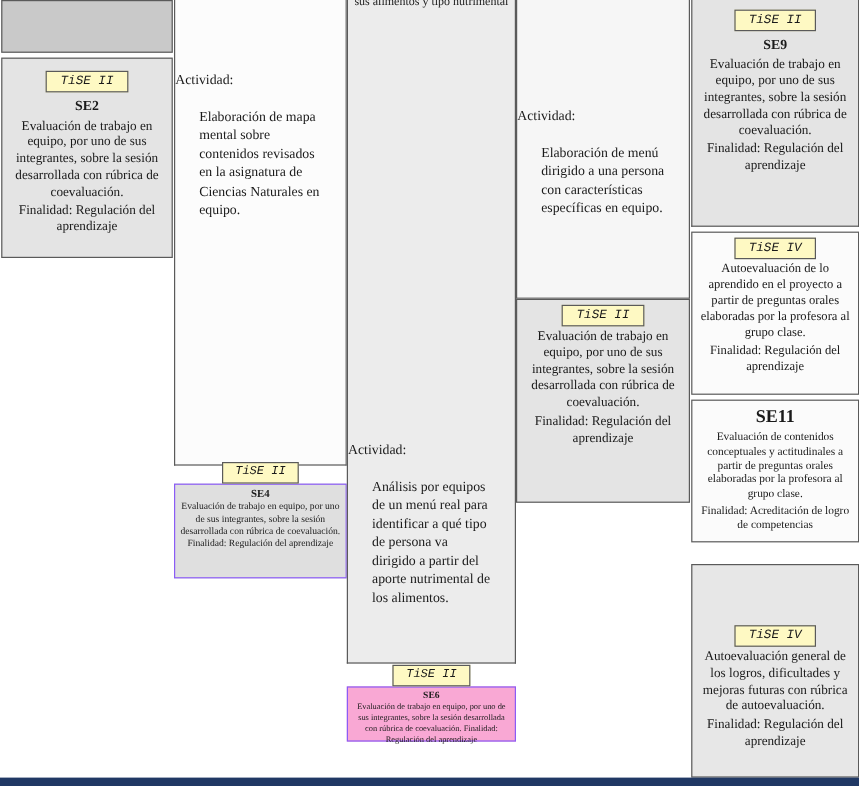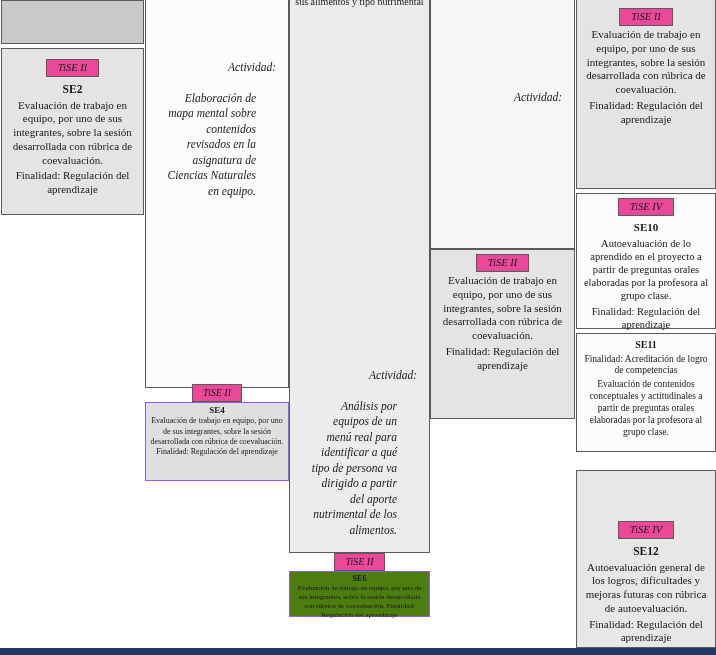--- a/index.html
+++ b/index.html
@@ -8,39 +8,39 @@
   .canvas { position:relative; width:716px; height:655px; background:#ffffff; overflow:hidden; }
 
   .card { position:absolute; border:1px solid #5a5a5a; text-align:center; }
   .cut-top { border-top:none; }
 
   
   .se-card { background:#e4e4e4; font-size:11px; line-height:1.25; }
   .se-card.light { background:#fbfbfb; }
   .badge-row { margin-top:10px; line-height:1; }
   .badge-row.tight { margin-top:4px; }
-  .tise-badge { display:inline-block; background:#ec4899; border:1px solid #5a5a5a;
-                font-style:italic; font-size:10.5px; padding:1px 11px; line-height:1.35; }
+  .tise-badge { display:inline-block; background:#fef9c3; border:1px solid #5a5a5a;
+                font-style:italic; font-size:10.5px; padding:1px 11px; line-height:1.35;font-family:Liberation Mono, monospace; }
   .se-title { font-weight:bold; margin-top:5px; font-size:11.5px; }
   .se-body  { margin:2px 5px 0; }
 
   
   .activity-card { background:#fcfcfc; }
   .tall-card { background:#ececec; overflow:hidden; }
-  .activity-inner { position:absolute; left:0; right:12px; text-align:right;
-                    font-size:11.5px; line-height:1.35;font-style:italic; }
+  .activity-inner { position:absolute; left:0; right:0; text-align:left;
+                    font-size:11.5px; line-height:1.35; }
   .activity-body { margin:15px 20px 0; }
   .fragment { position:absolute; top:-4px; left:0; right:0; text-align:center; font-size:10px; }
 
   
   .se-small-wrap { position:absolute; text-align:center; }
   .se-small-wrap .tise-badge { font-size:10px; padding:1px 10px; }
   .se-small-card { border:1px solid #8b5cf6; margin-top:0; }
   .se-small-card.g1 { background:#dfdfdf; }
-  .se-small-card.g2 { background:#4d7c0f; }
+  .se-small-card.g2 { background:#f9a8d4; }
   .se-title-sm9 { font-weight:bold; font-size:9px; margin-top:2px; line-height:1.2; }
   .se-body-sm8  { font-size:8px; line-height:1.28; margin:1px 4px 0; }
   .se-title-sm8 { font-weight:bold; font-size:8px; margin-top:2px; line-height:1.2; }
   .se-body-sm7  { font-size:7px; line-height:1.3; margin:1px 3px 0; }
 
   .plain-box { position:absolute; border:1px solid #5a5a5a; }
   .footer-bar { position:absolute; left:0; top:648px; width:716px; height:7px; background:#203864; }
 
   .fs105 { font-size:10.5px; }
   .fs95  { font-size:9.5px; }
@@ -93,58 +93,58 @@
     </div>
     <div class="se-small-card g2" style="height:46px;">
       <div class="se-title-sm8">SE6</div>
       <div class="se-body-sm7">Evaluación de trabajo en equipo, por uno de sus integrantes, sobre la sesión desarrollada con rúbrica de coevaluación. Finalidad: Regulación del aprendizaje</div>
     </div>
   </div>
 
   <div class="card activity-card cut-top" style="left:430px; top:0; width:145px; height:249px; background:#f6f6f6;">
     <div class="activity-inner" style="top:90px;">
       <div>Actividad:</div>
+      <div class="activity-body">Elaboración de menú dirigido a una persona con características específicas en equipo.</div>
     </div>
   </div>
 
   <div class="card se-card" style="left:430px; top:249px; width:145px; height:170px;">
     <div class="badge-row tight">
       <span class="tise-badge">TiSE II</span>
     </div>
     <div class="se-body">Evaluación de trabajo en equipo, por uno de sus integrantes, sobre la sesión desarrollada con rúbrica de coevaluación.</div>
     <div class="se-body">Finalidad: Regulación del aprendizaje</div>
   </div>
 
   <div class="card se-card cut-top" style="left:576px; top:0; width:140px; height:189px;">
     <div class="badge-row tight" style="margin-top:8px;">
       <span class="tise-badge">TiSE II</span>
     </div>
+    <div class="se-title">SE9</div>
     <div class="se-body">Evaluación de trabajo en equipo, por uno de sus integrantes, sobre la sesión desarrollada con rúbrica de coevaluación.</div>
     <div class="se-body">Finalidad: Regulación del aprendizaje</div>
   </div>
 
   <div class="card se-card light fs105" style="left:576px; top:193px; width:140px; height:136px;">
     <div class="badge-row tight">
       <span class="tise-badge">TiSE IV</span>
     </div>
-    <div class="se-title" style="font-size:11px;">SE10</div>
     <div class="se-body">Autoevaluación de lo aprendido en el proyecto a partir de preguntas orales elaboradas por la profesora al grupo clase.</div>
     <div class="se-body">Finalidad: Regulación del aprendizaje</div>
   </div>
 
   <div class="card se-card light fs95" style="left:576px; top:333px; width:140px; height:119px;">
-    <div class="se-title" style="font-size:10px;">SE11</div>
+    <div class="se-title" style="font-size:15px;">SE11</div>
+    <div class="se-body">Evaluación de contenidos conceptuales y actitudinales a partir de preguntas orales elaboradas por la profesora al grupo clase.</div>
     <div class="se-body">Finalidad: Acreditación de logro de competencias</div>
-    <div class="se-body">Evaluación de contenidos conceptuales y actitudinales a partir de preguntas orales elaboradas por la profesora al grupo clase.</div>
   </div>
 
   <div class="card se-card pad-se12" style="left:576px; top:470px; width:140px; height:178px; background:#e7e7e7;">
     <div class="badge-row" style="margin-top:0;">
       <span class="tise-badge">TiSE IV</span>
     </div>
-    <div class="se-title">SE12</div>
     <div class="se-body">Autoevaluación general de los logros, dificultades y mejoras futuras con rúbrica de autoevaluación.</div>
     <div class="se-body">Finalidad: Regulación del aprendizaje</div>
   </div>
 
   <div class="footer-bar"></div>
 
 </div>
 
 </body></html>

